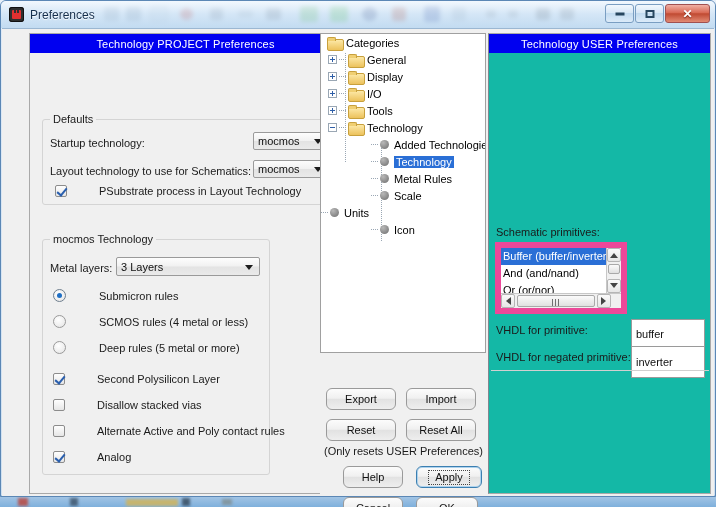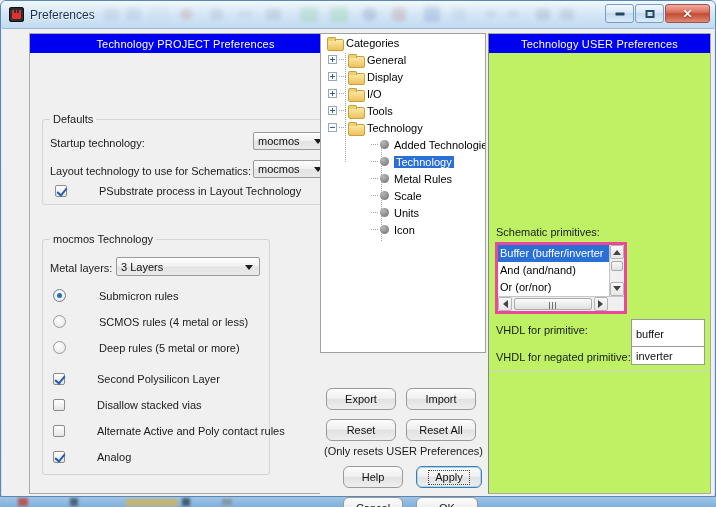--- a/index.html
+++ b/index.html
@@ -92,21 +92,21 @@
     background:#f0f0f0;
     border-top:1px solid #9bb7d2;
   }
 
   
   #panel-left { position:absolute; left:3px; top:4px; width:313px; height:461px;
     background:#f0f0f0; border:1px solid #a9a9a9; border-right-color:#828790;margin-left:24px; }
   #panel-mid  { position:absolute; left:318px; top:4px; width:166px; height:461px;
     background:#f0f0f0; }
   #panel-right{ position:absolute; left:486px; top:4px; width:223px; height:461px;
-    background:#bef264; border:1px solid #a9a9a9; border-left-color:#828790; }
+    background:#14b8a6; border:1px solid #a9a9a9; border-left-color:#828790; }
 
   .blue-header {
     height:19px; background:#0000f0; color:#ffffff;
     display:flex; align-items:center; justify-content:center;
     font-size:11px; letter-spacing:.2px;
   }
 
   
   .groupbox { position:absolute; border:1px solid #d4d4d4; border-radius:3px; }
   .groupbox > .gb-title {
@@ -201,21 +201,21 @@
     border-color:#3c7fb1;
     box-shadow: 0 0 0 1px #aed3ee inset;
   }
   .btn.focus .inner {
     border:1px dotted #444; padding:0 6px; line-height:13px;
   }
   .note { position:absolute; font-size:11px; color:#1a1a1a; white-space:nowrap; }
 
   
   #listbox {
-    position:absolute; border:3px solid #ec4899;
+    position:absolute; border:6px solid #ec4899;
     background:#ffffff; overflow:hidden;
   }
   .li { height:17px; line-height:17px; padding-left:2px; font-size:11px; white-space:nowrap; }
   .li.sel { background:#2a6fd6; color:#fff; }
   .vsb { position:absolute; right:0; top:0; width:15px; bottom:15px;
     background:#f0f0f0; border-left:1px solid #c7c7c7; }
   .hsb { position:absolute; left:0; right:0; bottom:0; height:15px;
     background:#f0f0f0; border-top:1px solid #c7c7c7; }
   .sb-btn { position:absolute; background: linear-gradient(#fafafa,#e6e6e6);
     border:1px solid #b5b5b5; border-radius:2px; }
@@ -402,21 +402,21 @@
         <div class="tnode" style="padding-left:50px;">
           <span class="dots"></span>
           <span class="bullet"></span>
           <span class="tlabel">Metal Rules</span>
         </div>
         <div class="tnode" style="padding-left:50px;">
           <span class="dots"></span>
           <span class="bullet"></span>
           <span class="tlabel">Scale</span>
         </div>
-        <div class="tnode" style="padding-left:50px;">
+        <div class="tnode" style="">
           <span class="dots"></span>
           <span class="bullet"></span>
           <span class="tlabel">Units</span>
         </div>
         <div class="tnode" style="padding-left:50px;">
           <span class="dots"></span>
           <span class="bullet"></span>
           <span class="tlabel">Icon</span>
         </div>
       </div>
@@ -485,21 +485,21 @@
           </div>
         </div>
       </div>
 
       <div class="lbl" style="position:absolute;left:7px;top:290px;">VHDL for primitive:</div>
       <div class="tfield" style="left:142px; top:285px; width:74px; height:30px;">
         <span>buffer</span>
       </div>
 
       <div class="lbl" style="position:absolute;left:7px;top:317px;">VHDL for negated primitive:</div>
-      <div class="tfield" style="left:142px; top:312px; width:74px; height:19px;">
+      <div class="tfield" style="left:142px; top:312px; width:74px; height:32px;">
         <span>inverter</span>
       </div>
 
       <div class="hsep" style="left:2px; top:336px; width:218px;"></div>
 
     </div>
 
   </div>
 </div>
 

